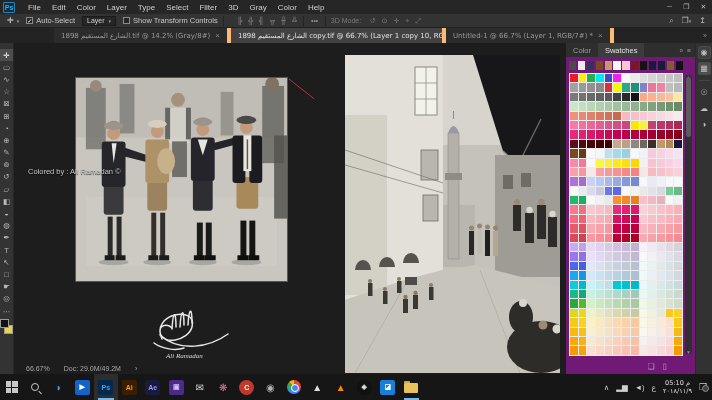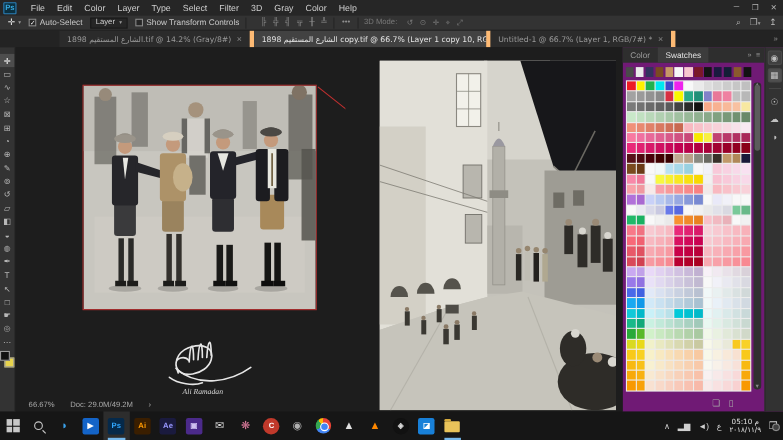--- a/index.html
+++ b/index.html
@@ -409,20 +409,21 @@
         <circle cx="212" cy="274" r="4.5" fill="#d8d6cf"></circle>
       </svg>
 
       <svg class="overlay">
         <line x1="275" y1="36" x2="448" y2="173" stroke="#c23030" stroke-width="1"></line>
         <line x1="275" y1="240" x2="448" y2="219" stroke="#c23030" stroke-width="1"></line>
         <rect x="448" y="172" width="39" height="48" fill="none" stroke="#c23030" stroke-width="1.2"></rect>
       </svg>
 
       <div class="watermark">
+        <div class="wm2">Colored by : Ali Ramadan ©</div>
       </div>
 
       <svg class="signature" width="115" height="62" viewBox="0 0 115 62">
         <g stroke="#e6e6e6" stroke-width="1.5" fill="none" stroke-linecap="round">
           <path d="M30,38 C18,12 66,4 60,26 C56,40 30,45 28,31 C27,24 36,22 40,27"></path>
           <path d="M40,28 C41,10 44,9 44,26"></path>
           <path d="M48,26 C49,8 52,7 52,24"></path>
           <path d="M56,24 C57,7 60,5 60,22"></path>
           <path d="M28,34 C48,52 78,46 96,33"></path>
           <path d="M22,42 C30,48 44,50 52,47"></path>

